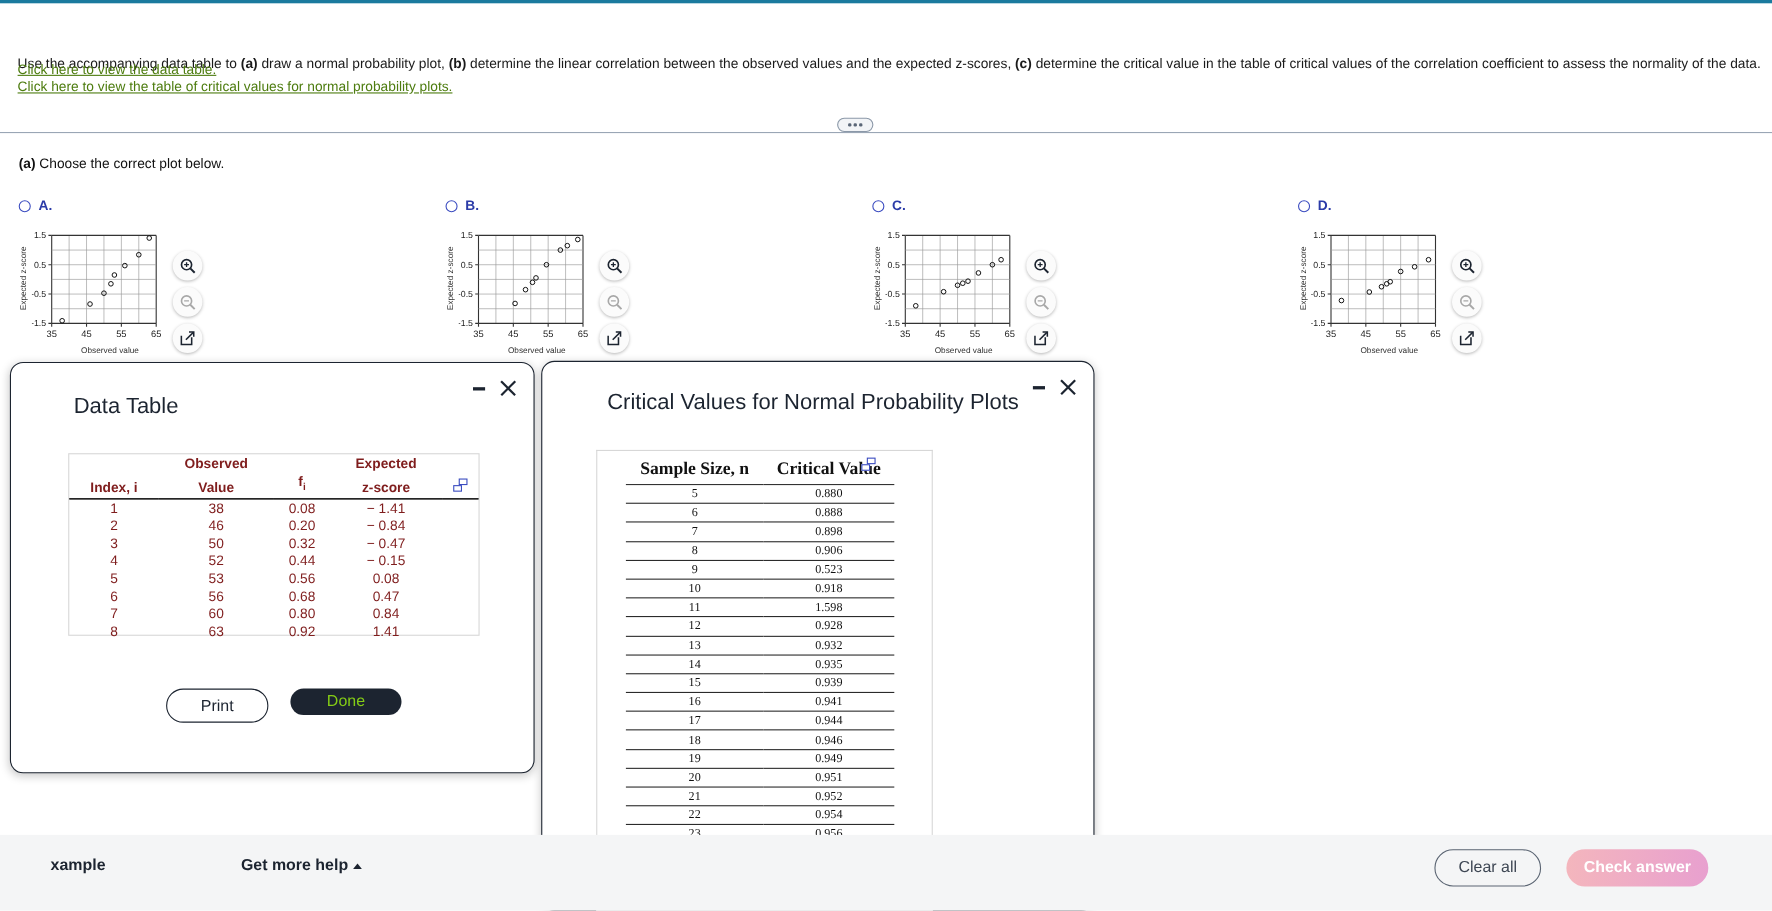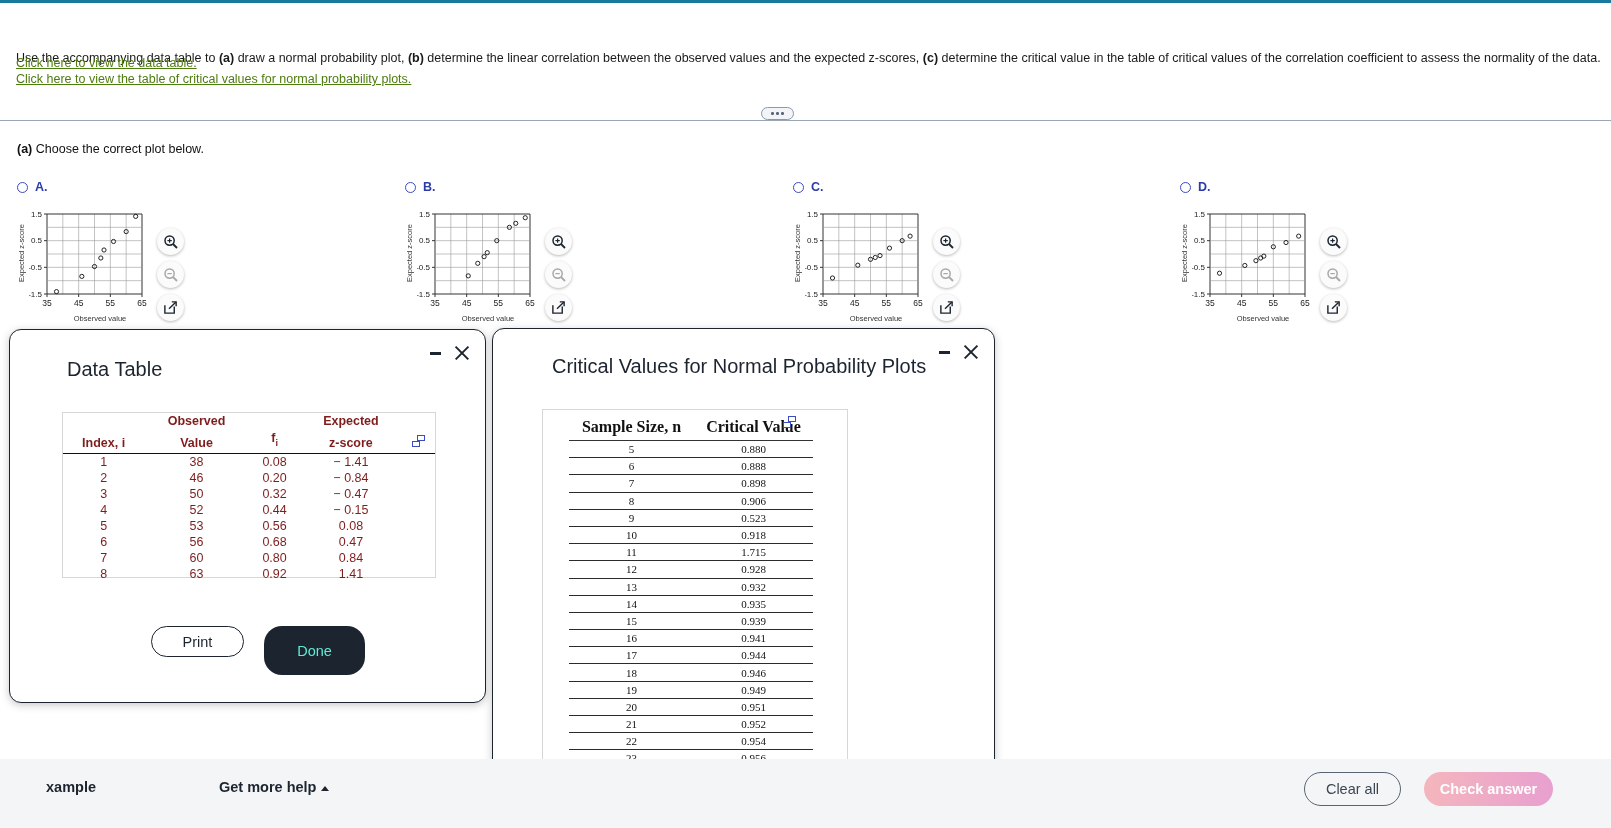--- a/index.html
+++ b/index.html
@@ -155,22 +155,22 @@
     position: absolute; left: 141px; top: 296px; display: flex; gap: 20px;
   }
   .btn-print {
     width: 93px; height: 31px; border-radius: 17px;
     border: 1.4px solid #1c2430; background: #fff; color: #1c2430;
     font-size: 14.5px; cursor: pointer;
     display: flex; align-items: center; justify-content: center;
     font-family: "Liberation Sans", sans-serif;
   }
   .btn-done {
-    width: 101px; height: 49px; border-radius: 18px;
-    border: none; background: #1c2430; color: #5eead4;
+    width: 101px; height: 24px; border-radius: 18px;
+    border: none; background: #1c2430; color: #84cc16;
     font-size: 14.5px; cursor: pointer;
     display: flex; align-items: center; justify-content: center;
     font-family: "Liberation Sans", sans-serif;
   }
 
   
   .cv-frame {
     position: absolute; left: 49px; top: 80px; width: 306px; height: 420px;
     border: 1px solid #d7d7d7; border-bottom: none; background: #fff;
     overflow: hidden;
@@ -709,21 +709,21 @@
             <tr>
               <td>9</td>
               <td>0.523</td>
             </tr>
             <tr>
               <td>10</td>
               <td>0.918</td>
             </tr>
             <tr>
               <td>11</td>
-              <td>1.715</td>
+              <td>1.598</td>
             </tr>
             <tr>
               <td>12</td>
               <td>0.928</td>
             </tr>
             <tr>
               <td>13</td>
               <td>0.932</td>
             </tr>
             <tr>

